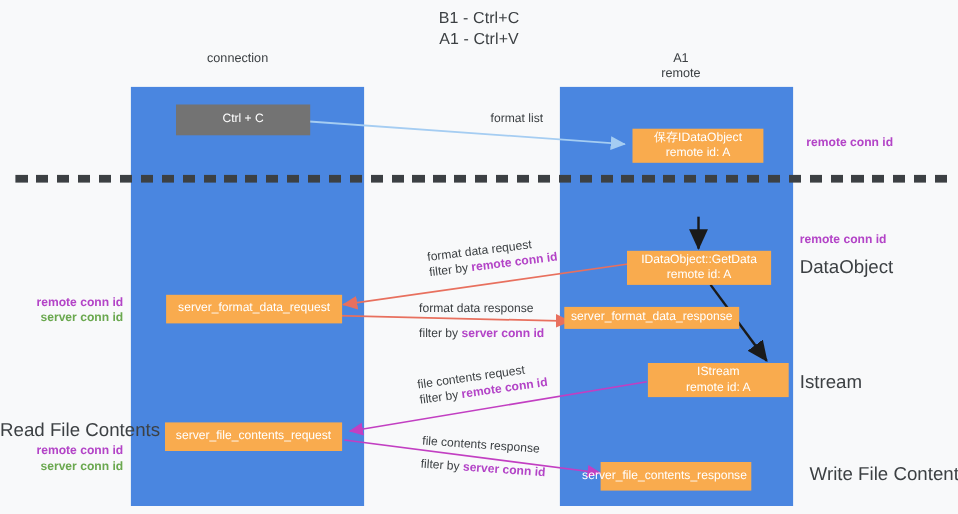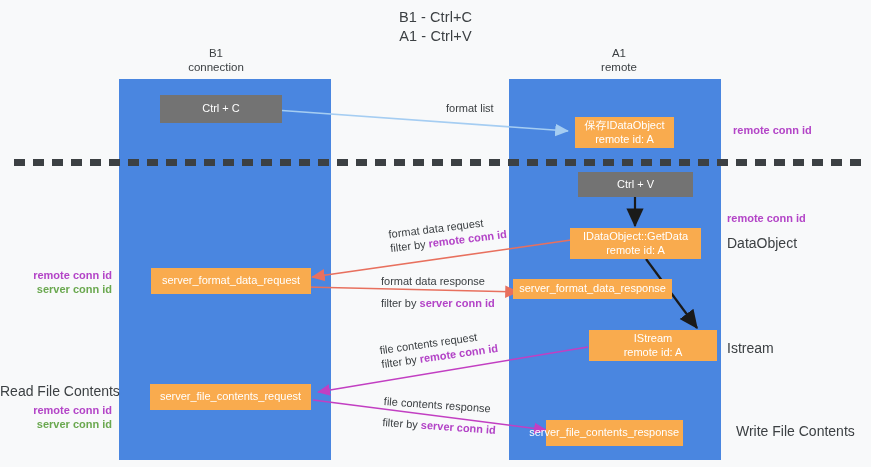--- a/index.html
+++ b/index.html
@@ -66,21 +66,21 @@
     line-height: 13.5px;
     text-align: center;
     padding: 2px 4px;
   }
   .node.green { background: #737373; }
   .node.orange { background: #f9ab4e; }
   .node .l2 { display: block; }
   
   .side-label {
     position: absolute;
-    font-size: 14px;
+    font-size: 17px;
     color: #3c4043;
     line-height: 14px;
     white-space: nowrap;
   }
   .side-label.right { text-align: left; }
   .side-label.leftcol { text-align: right; }
   
   .connid {
     position: absolute;
     font-size: 11px;
@@ -116,21 +116,20 @@
 <body>
 
 <div id="canvas">
 
   <div class="title">
     <div>B1 - Ctrl+C</div>
     <div>A1 - Ctrl+V</div>
   </div>
 
   <div class="col-head" style="left:136px; top:46px;">
-    <div>B1</div>
     <div>connection</div>
   </div>
   <div class="col-head" style="left:539px; top:46px;">
     <div>A1</div>
     <div>remote</div>
   </div>
 
   <div class="lane" style="left:119px; top:79px; width:212px; height:381px;"></div>
   <div class="lane" style="left:509px; top:79px; width:212px; height:381px;"></div>
 
@@ -164,28 +163,25 @@
 
     <line x1="313" y1="400" x2="546" y2="430" stroke="#c23fc2" stroke-width="1.5" marker-end="url(#ah-mag)"></line>
   </svg>
 
   <div class="divider"></div>
 
   <div class="node green" style="left:160px; top:95px; width:122px; height:28px;">
     <span>Ctrl + C</span>
   </div>
 
-  <div class="node orange" style="left:575px; top:117px; width:99px; height:31px;text-align:center;">
+  <div class="node orange" style="left:575px; top:117px; width:119px; height:31px;text-align:center;">
     <span>保存IDataObject</span>
     <span class="l2">remote id: A</span>
   </div>
 
-  <div class="node green" style="left:578px; top:172px; width:115px; height:25px;">
-    <span>Ctrl + V</span>
-  </div>
 
   <div class="node orange" style="left:570px; top:228px; width:131px; height:31px;">
     <span>IDataObject::GetData</span>
     <span class="l2">remote id: A</span>
   </div>
 
   <div class="node orange" style="left:151px; top:268px; width:160px; height:26px;">
     <span>server_format_data_request</span>
   </div>
 

